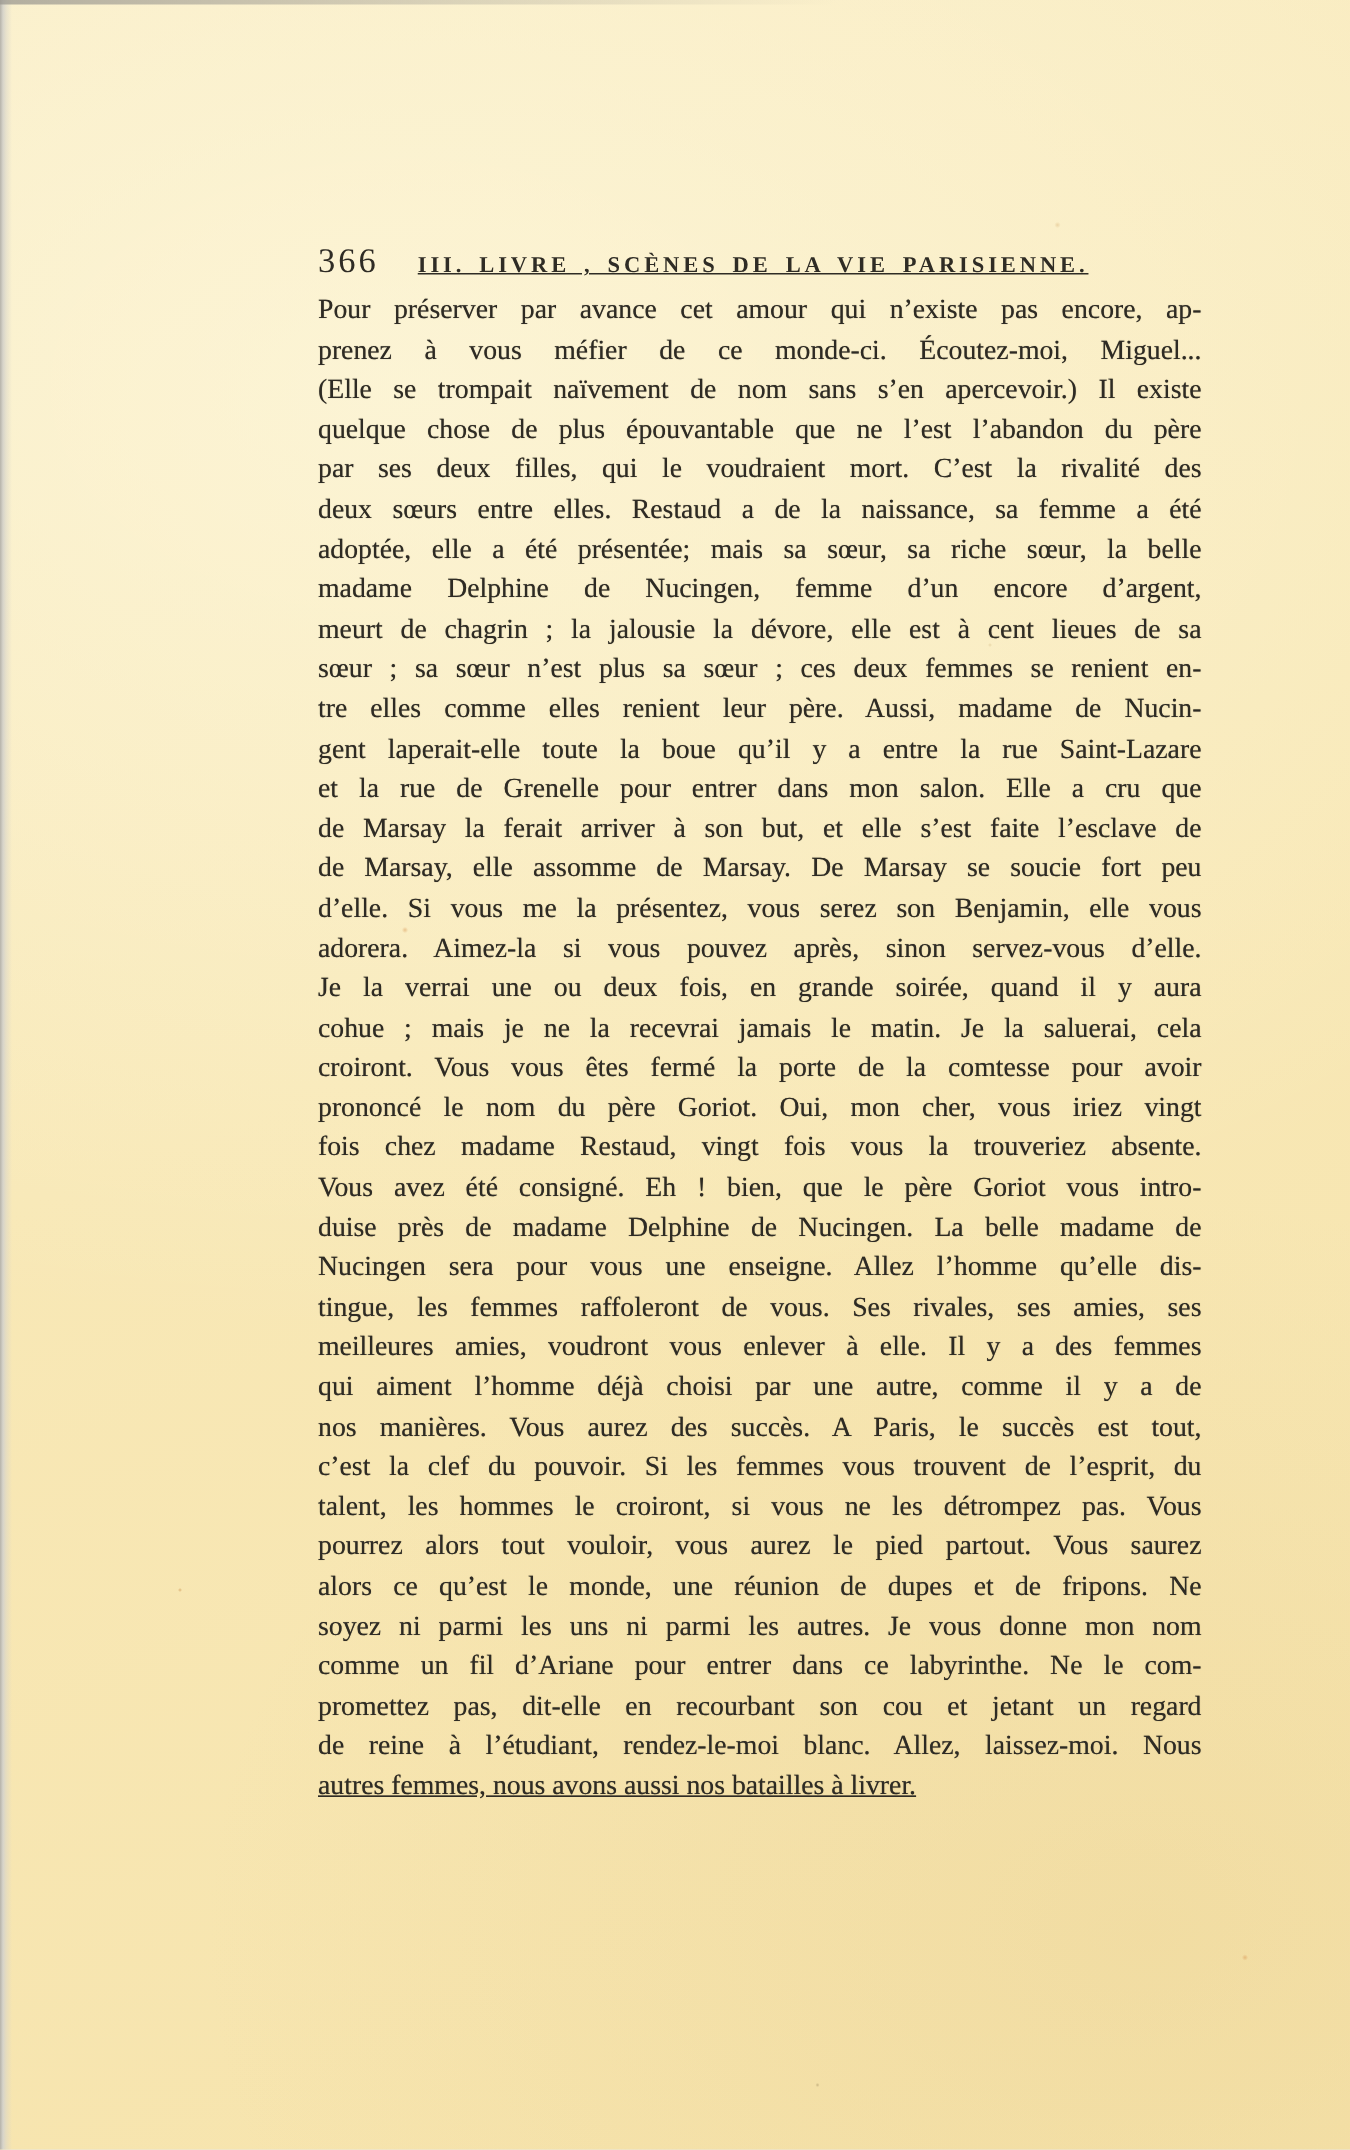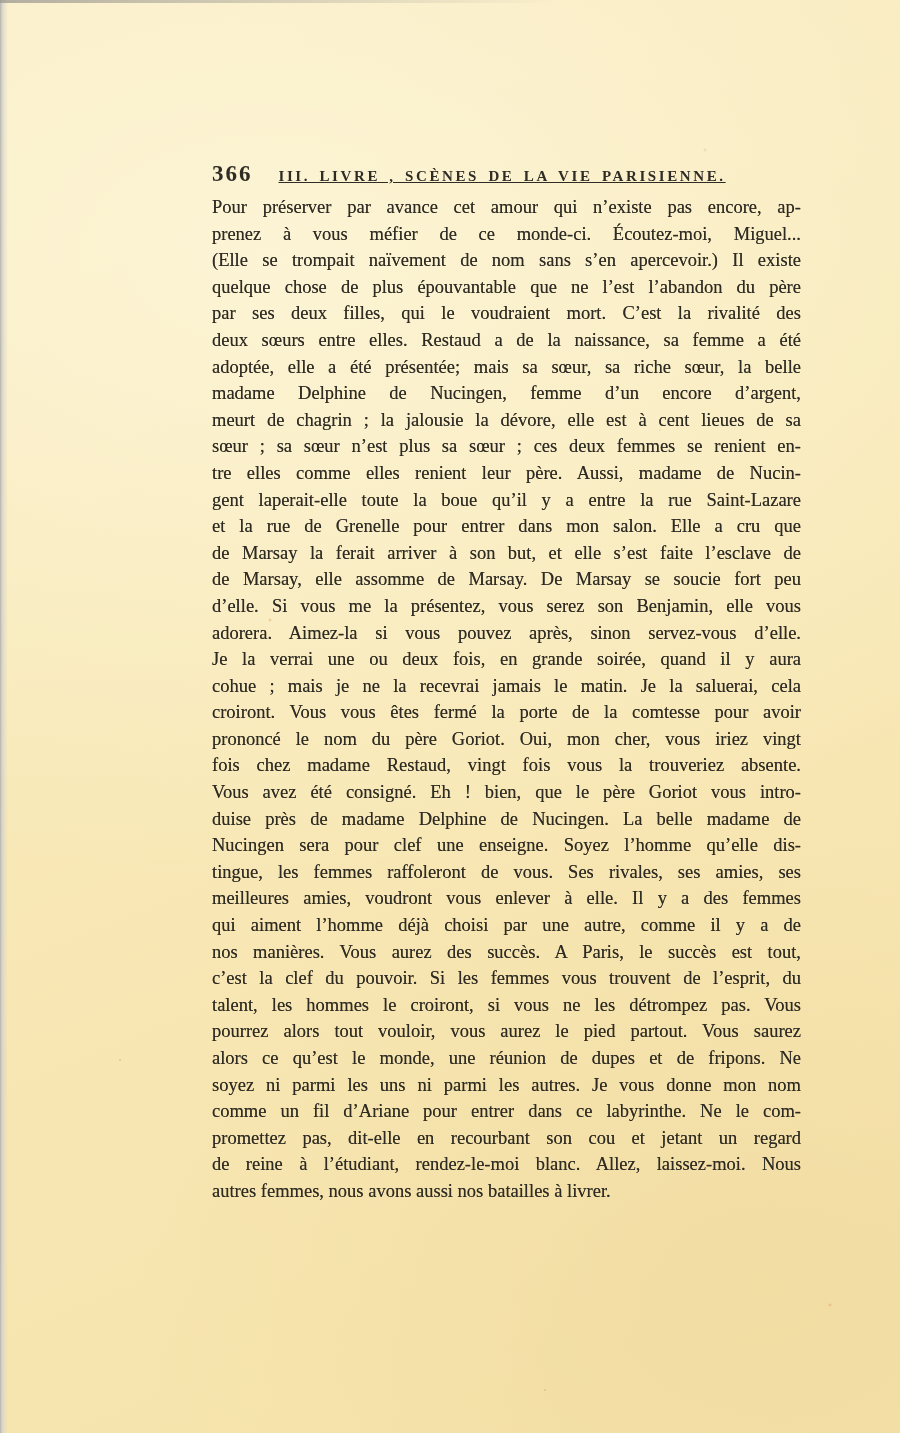--- a/index.html
+++ b/index.html
@@ -48,21 +48,21 @@
     top: 161px;
     width: 590px;
     display: flex;
     align-items: baseline;
     color: #2f2c25;
   }
   .pageno {
     font-size: 23px;
     letter-spacing: 2px;
     margin-right: 26px;
-    font-weight: 700;
+    font-weight: 400;
   }
   .running-title {
     font-size: 15px;
     font-weight: 700;
     letter-spacing: 2.6px;
     word-spacing: 3px;
     white-space: nowrap;
     text-decoration: underline;
   }
   
@@ -78,20 +78,21 @@
   }
   .line {
     text-align: justify;
     text-align-last: justify;
     white-space: normal;
     height: 26.6px;
     overflow: visible;
   }
   .line.last {
     text-align-last: left;
+    text-decoration: underline;
   }
 </style>
 </head>
 <body>
 
 <div class="scan">
   <div class="edge-left"></div>
   <div class="edge-top"></div>
 
   <div class="header">
@@ -117,21 +118,21 @@
     <div class="line">de Marsay, elle assomme de Marsay. De Marsay se soucie fort peu</div>
     <div class="line">d’elle. Si vous me la présentez, vous serez son Benjamin, elle vous</div>
     <div class="line">adorera. Aimez-la si vous pouvez après, sinon servez-vous d’elle.</div>
     <div class="line">Je la verrai une ou deux fois, en grande soirée, quand il y aura</div>
     <div class="line">cohue ; mais je ne la recevrai jamais le matin. Je la saluerai, cela</div>
     <div class="line">croiront. Vous vous êtes fermé la porte de la comtesse pour avoir</div>
     <div class="line">prononcé le nom du père Goriot. Oui, mon cher, vous iriez vingt</div>
     <div class="line">fois chez madame Restaud, vingt fois vous la trouveriez absente.</div>
     <div class="line">Vous avez été consigné. Eh ! bien, que le père Goriot vous intro-</div>
     <div class="line">duise près de madame Delphine de Nucingen. La belle madame de</div>
-    <div class="line">Nucingen sera pour clef une enseigne. Soyez l’homme qu’elle dis-</div>
+    <div class="line">Nucingen sera pour vous une enseigne. Allez l’homme qu’elle dis-</div>
     <div class="line">tingue, les femmes raffoleront de vous. Ses rivales, ses amies, ses</div>
     <div class="line">meilleures amies, voudront vous enlever à elle. Il y a des femmes</div>
     <div class="line">qui aiment l’homme déjà choisi par une autre, comme il y a de</div>
     <div class="line">nos manières. Vous aurez des succès. A Paris, le succès est tout,</div>
     <div class="line">c’est la clef du pouvoir. Si les femmes vous trouvent de l’esprit, du</div>
     <div class="line">talent, les hommes le croiront, si vous ne les détrompez pas. Vous</div>
     <div class="line">pourrez alors tout vouloir, vous aurez le pied partout. Vous saurez</div>
     <div class="line">alors ce qu’est le monde, une réunion de dupes et de fripons. Ne</div>
     <div class="line">soyez ni parmi les uns ni parmi les autres. Je vous donne mon nom</div>
     <div class="line">comme un fil d’Ariane pour entrer dans ce labyrinthe. Ne le com-</div>

